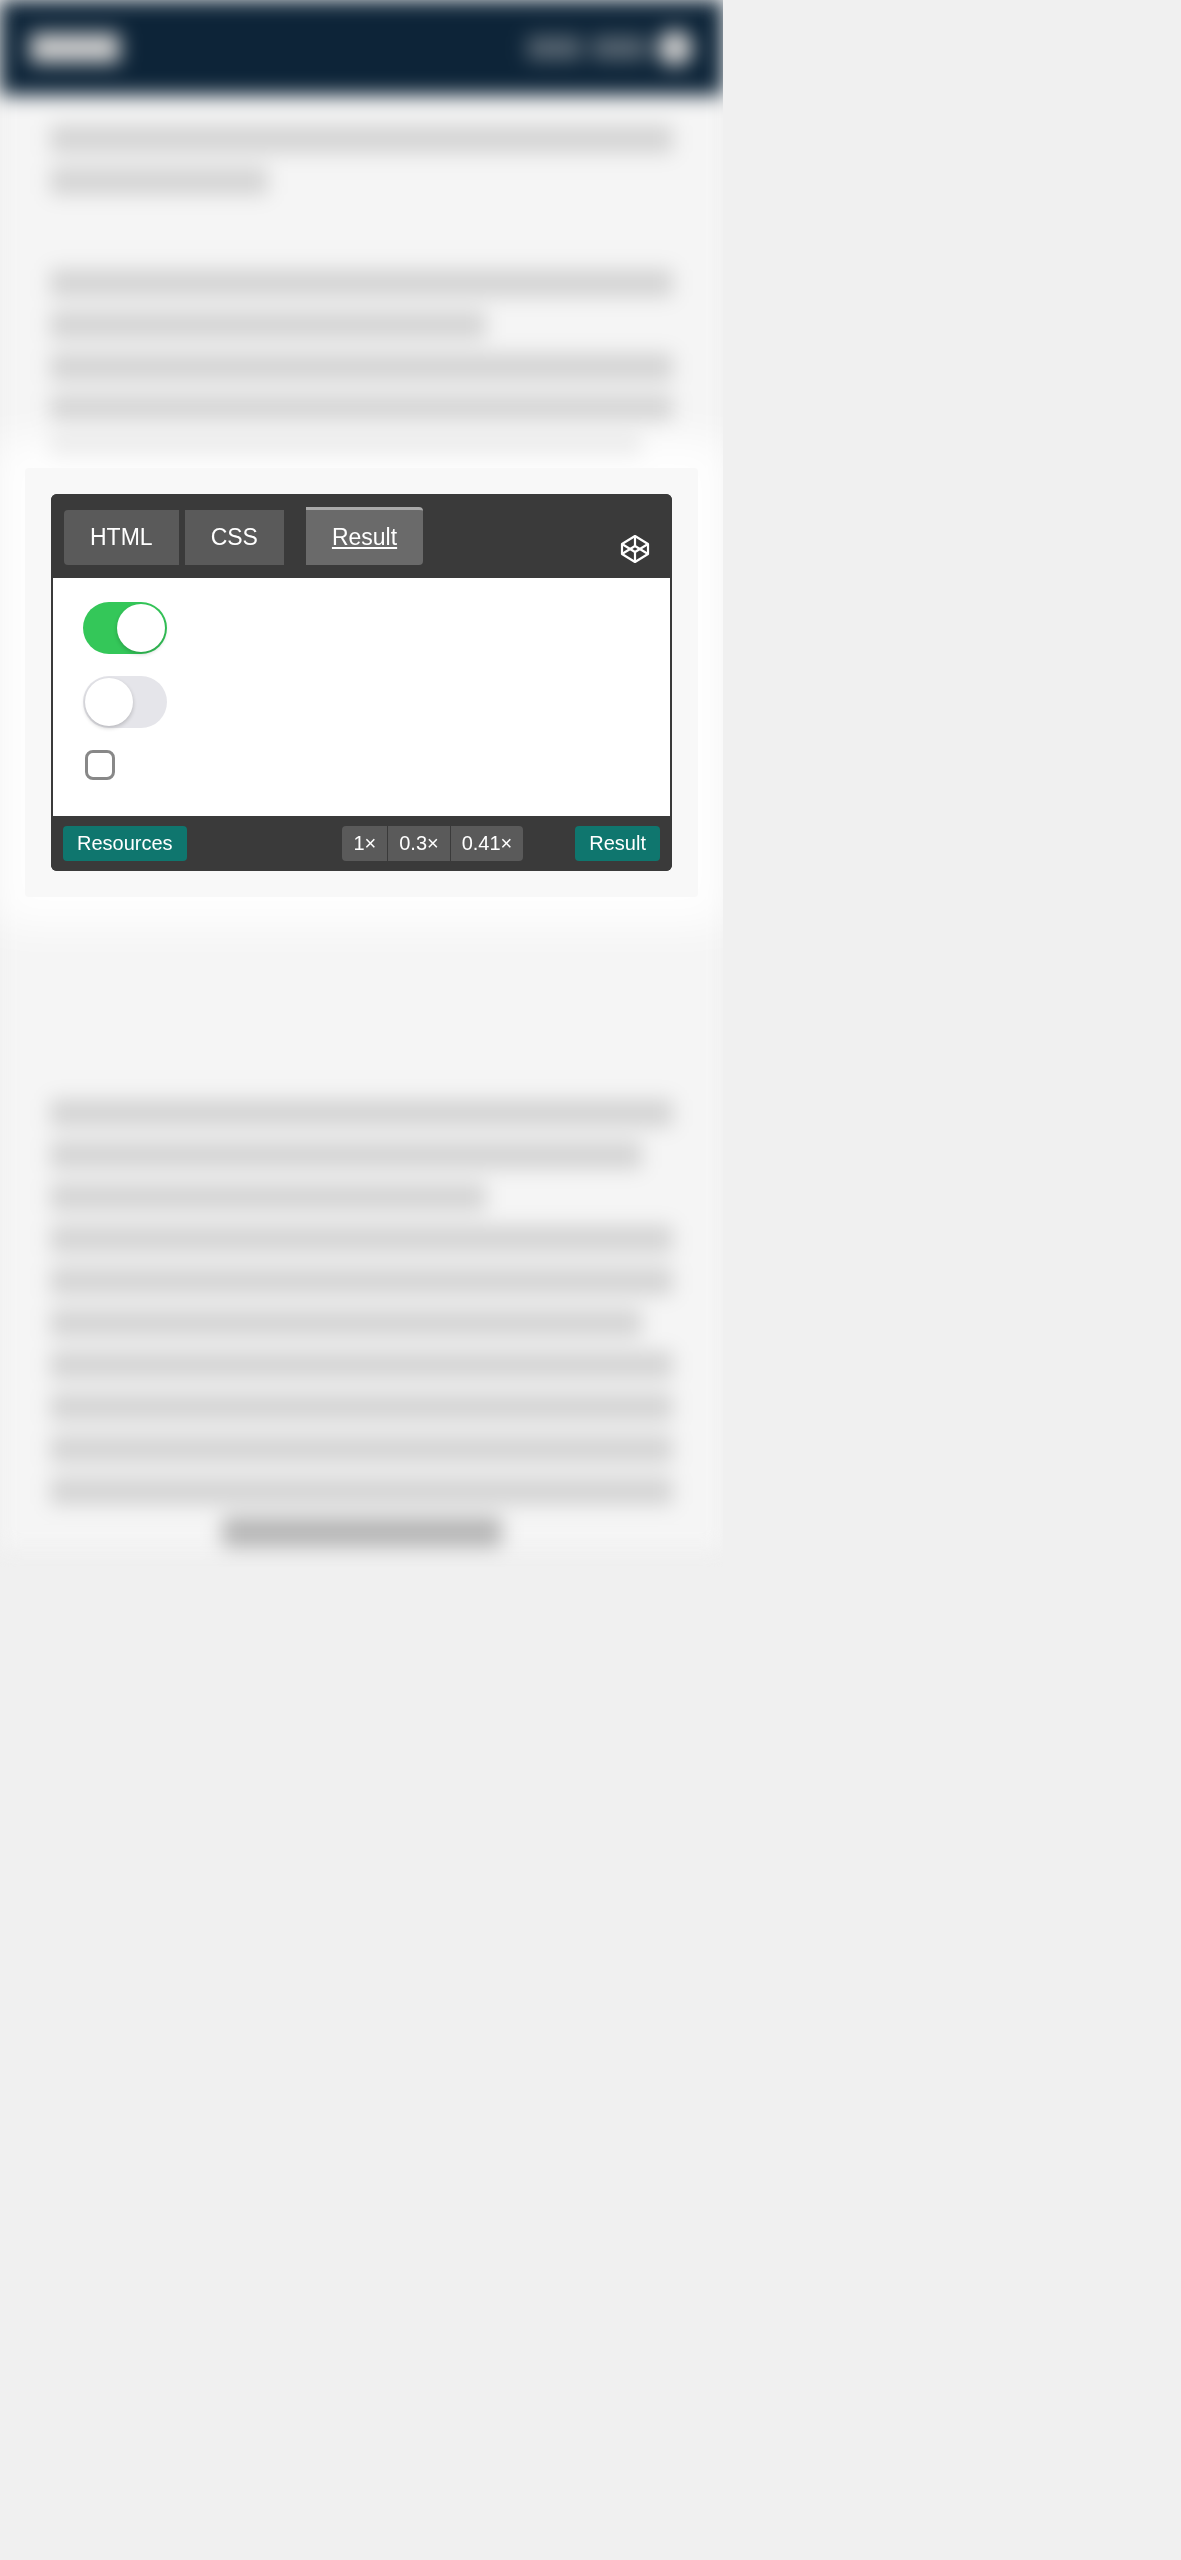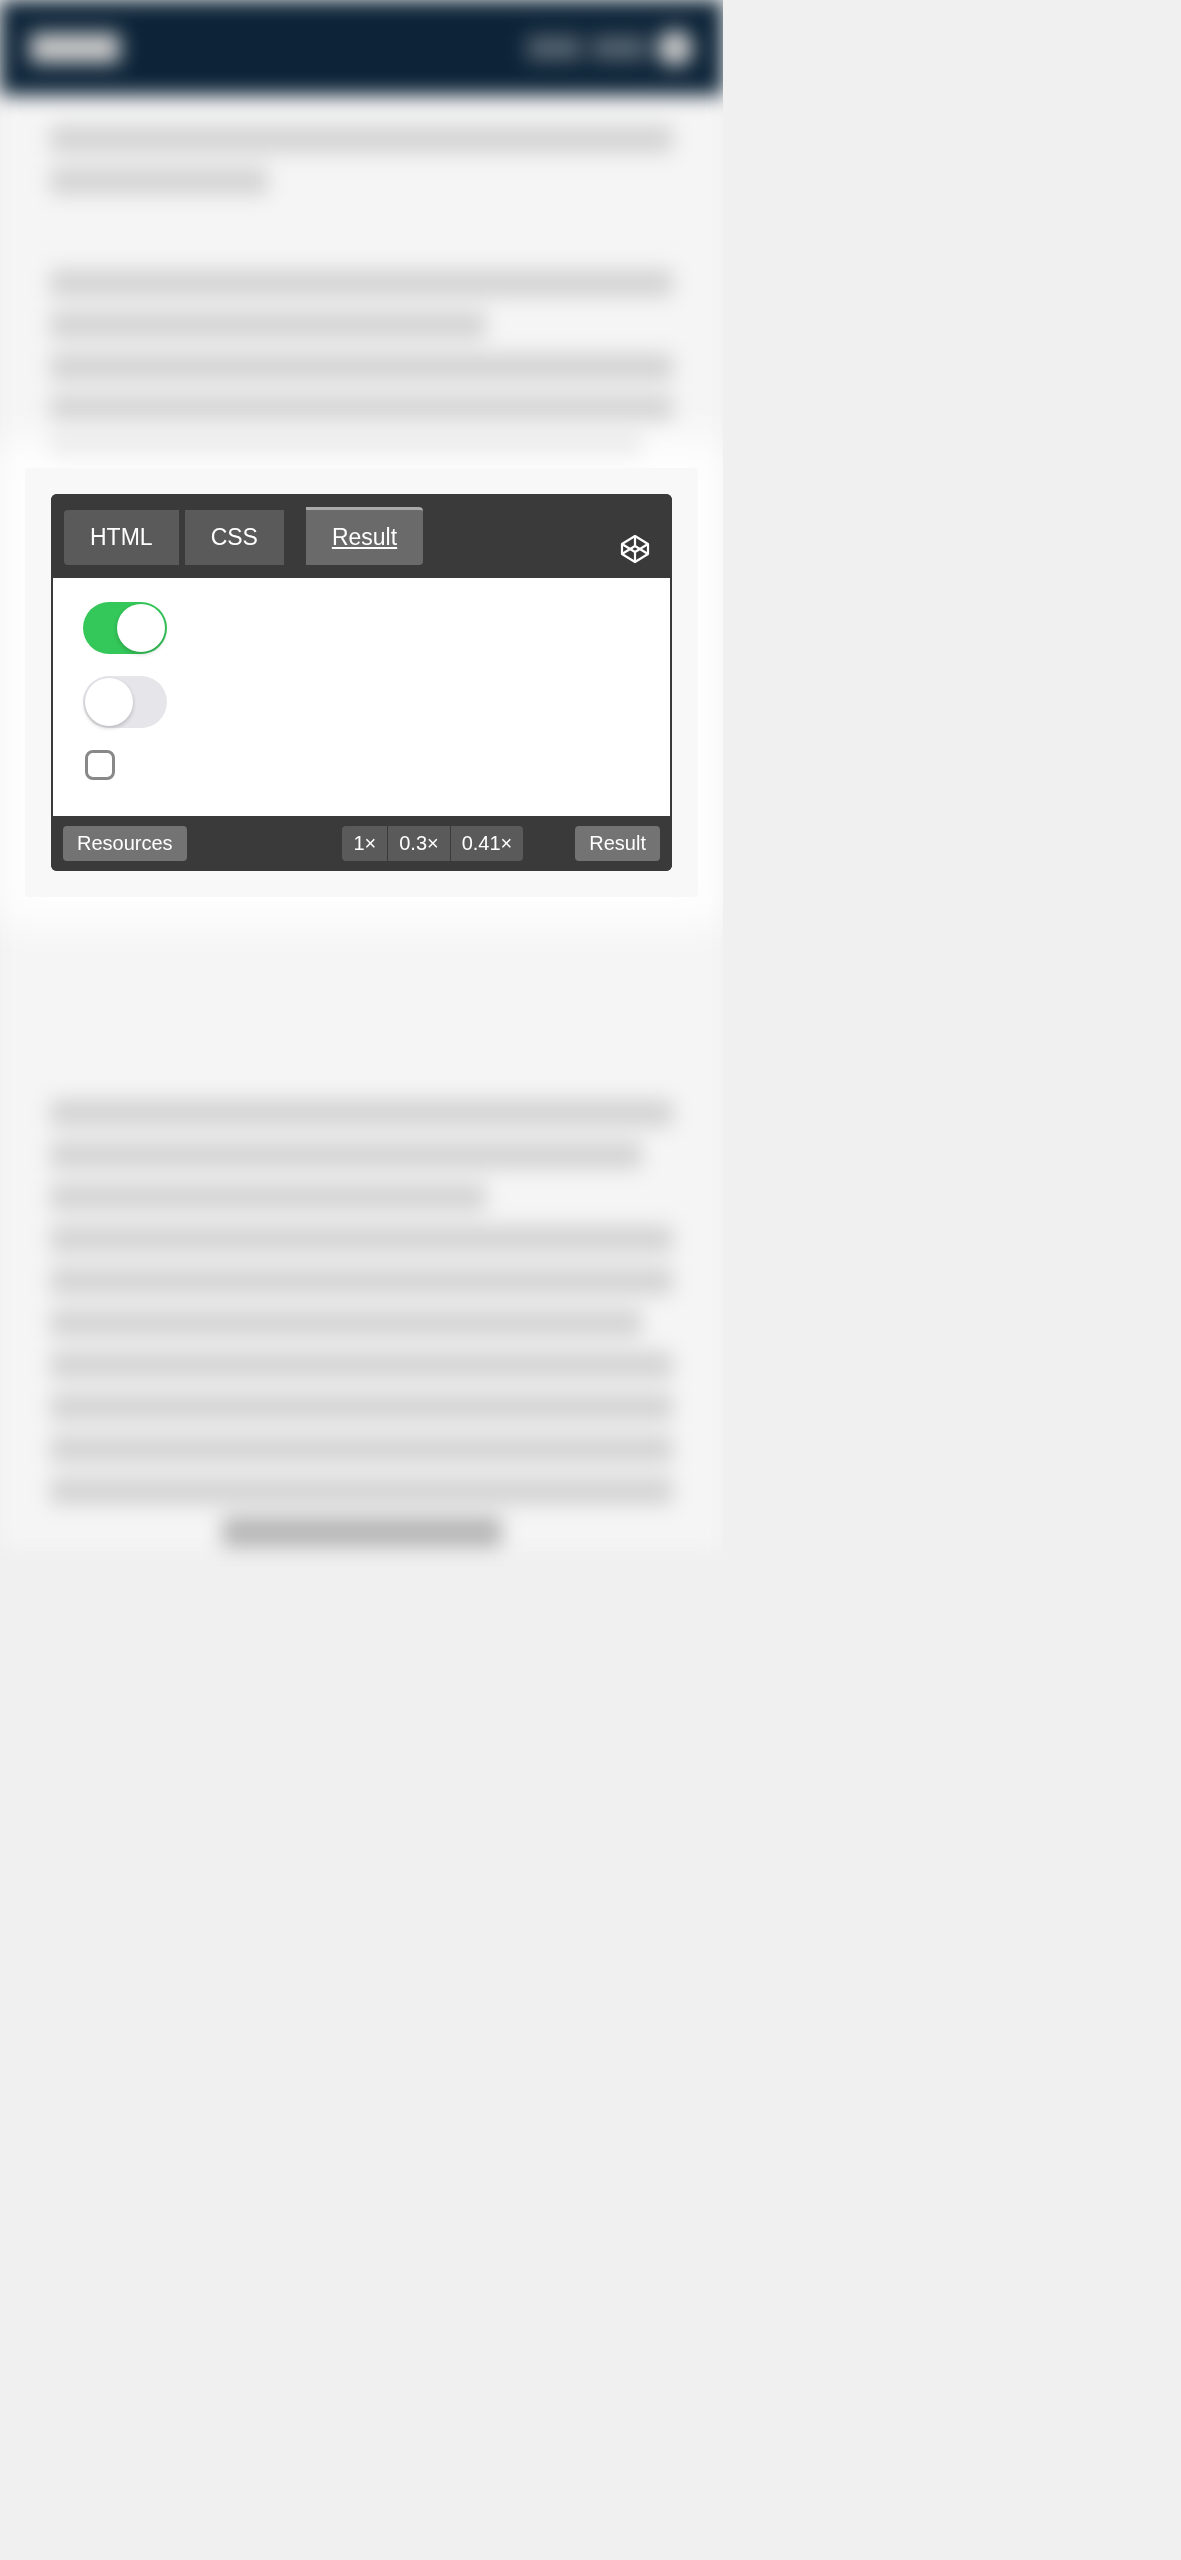--- a/index.html
+++ b/index.html
@@ -219,21 +219,21 @@
     .demo-footer {
       display: flex;
       align-items: center;
       padding: 10px 12px;
       gap: 6px;
       background: #3a3a3a;
     }
 
     .footer-btn {
       padding: 6px 14px;
-      background: #737373;
+      background: #0f766e;
       color: #fff;
       font-size: 20px;
       border: none;
       border-radius: 4px;
       cursor: pointer;
     }
 
     .footer-spacer {
       flex: 1;
     }

